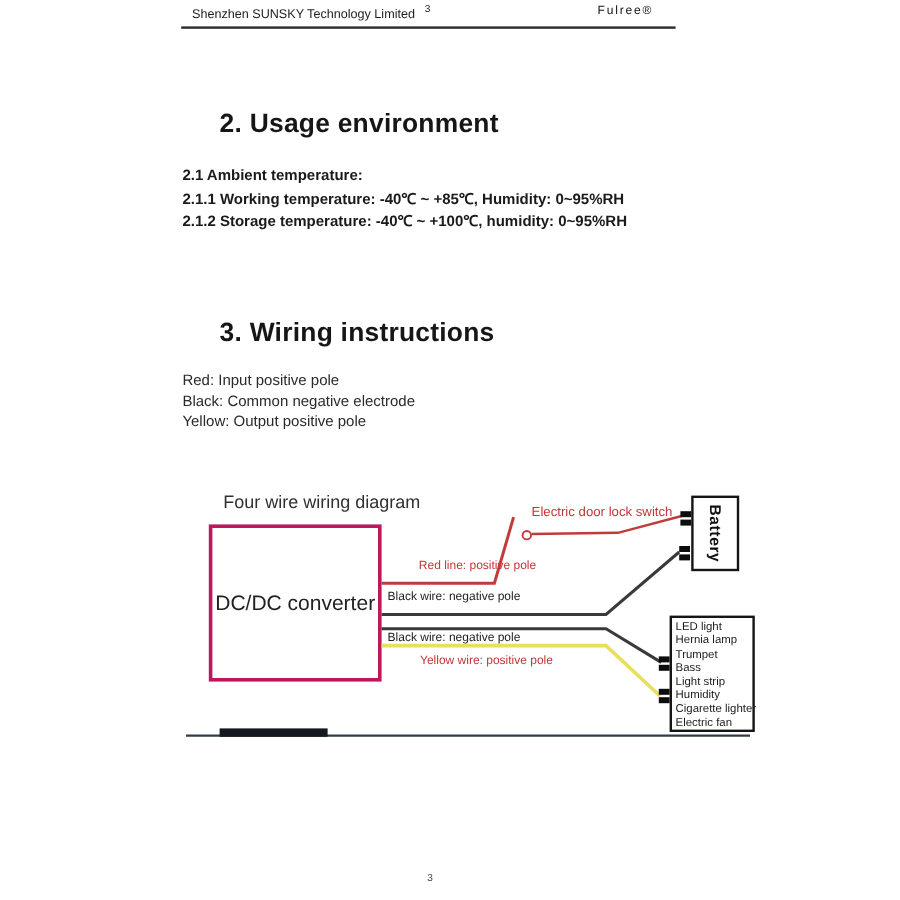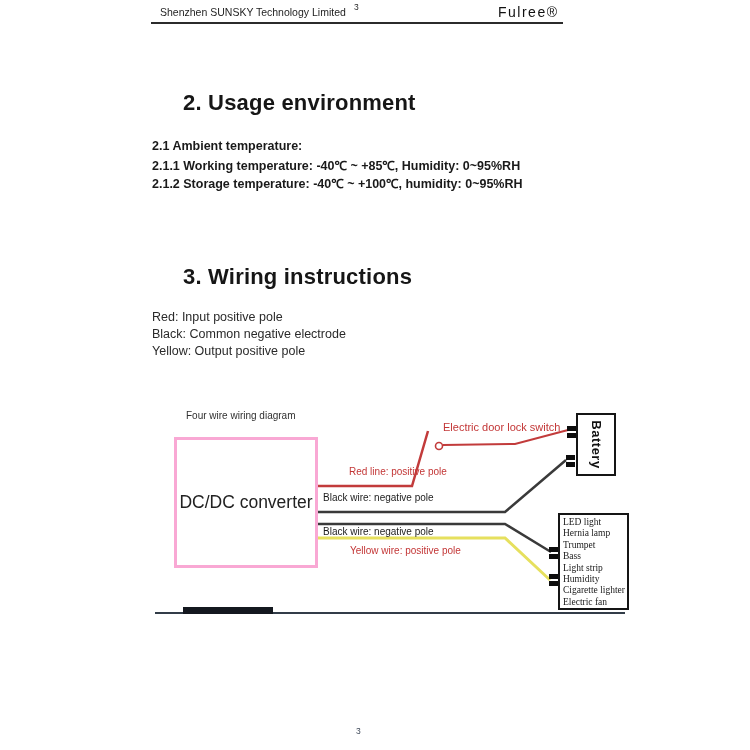--- a/index.html
+++ b/index.html
@@ -4,52 +4,52 @@
 <style>
   html,body{margin:0;padding:0;}
   body{
     width:750px;height:750px;position:relative;background:#ffffff;
     font-family:"Liberation Sans", sans-serif;color:#1c1c1c;overflow:hidden;
   }
   .abs{position:absolute;white-space:nowrap;}
   
   .hdr-company{left:160px;top:6px;font-size:10.5px;color:#1e1e1e;}
   .hdr-sup{left:354px;top:2px;font-size:8.5px;color:#1e1e1e;}
-  .hdr-brand{left:498px;top:4px;font-size:14px;letter-spacing:1.5px;color:#111;}
+  .hdr-brand{left:498px;top:4px;font-size:10px;letter-spacing:1.5px;color:#111;}
   .hdr-rule{left:151px;top:22px;width:412px;height:2px;background:#2b2b2b;}
   
   .h2{font-size:22px;font-weight:bold;color:#161616;letter-spacing:0.2px;margin-left:31px;}
   .sec2-title{left:152px;top:90px;}
   .sec3-title{left:152px;top:264px;}
   .bline{left:152px;font-size:12.5px;font-weight:bold;color:#1a1a1a;}
   .rline{left:152px;font-size:12.5px;color:#2a2a2a;}
   
-  .diag-title{left:186px;top:410px;font-size:10px;color:#303030;}
+  .diag-title{left:186px;top:410px;font-size:15px;color:#303030;}
   .converter{
-    left:174px;top:437px;width:138px;height:125px;border:3px solid #f9a8d4;
+    left:174px;top:437px;width:138px;height:125px;border:3px solid #be185d;
     display:flex;align-items:center;justify-content:center;background:#fff;
   }
   .converter span{font-size:17.5px;color:#222;}
   .wlabel{font-size:10px;}
   .wlabel.red{color:#c33636;margin-left:27px;}
   .wlabel.blk{color:#1c1c1c;text-align:center;}
   .switch-label{left:443px;top:421px;font-size:11px;color:#c33636;}
   .battery{
     left:576px;top:413px;width:36px;height:59px;border:2.5px solid #151515;
     background:#fff;display:flex;align-items:center;justify-content:center;
   }
   .battery span{
     font-size:13px;font-weight:bold;color:#111;transform:rotate(90deg);
     letter-spacing:0.5px;
   }
   .loadbox{
     left:558px;top:513px;width:64px;height:91px;border:2.5px solid #151515;
     background:#fff;padding:2px 0 0 3px;font-size:9.5px;line-height:11.4px;color:#1a1a1a;
   }
-  .loadbox div{white-space:nowrap;font-family:Liberation Serif, serif;}
+  .loadbox div{white-space:nowrap;}
   .term{width:9px;}
   .term i{display:block;height:5px;background:#0d0d0d;margin-bottom:2px;}
   svg.overlay{position:absolute;left:0;top:0;pointer-events:none;}
   .pageno{left:356px;top:726px;font-size:8.5px;color:#3c4656;}
 </style>
 </head>
 <body>
 
 <div class="abs hdr-company">Shenzhen SUNSKY Technology Limited</div>
 <div class="abs hdr-sup">3</div>

